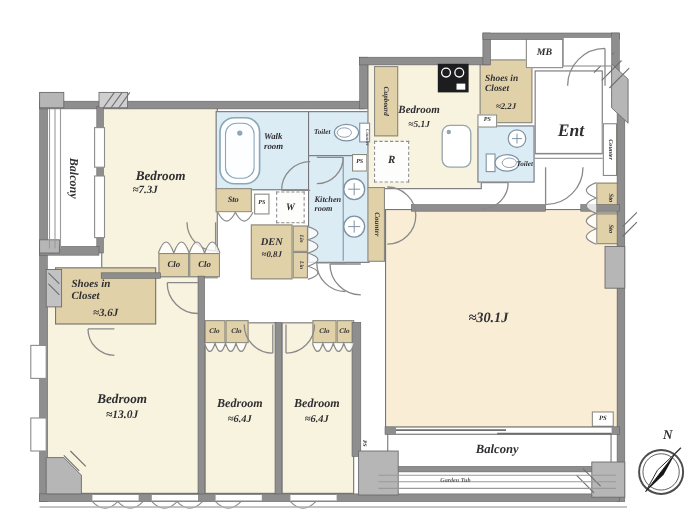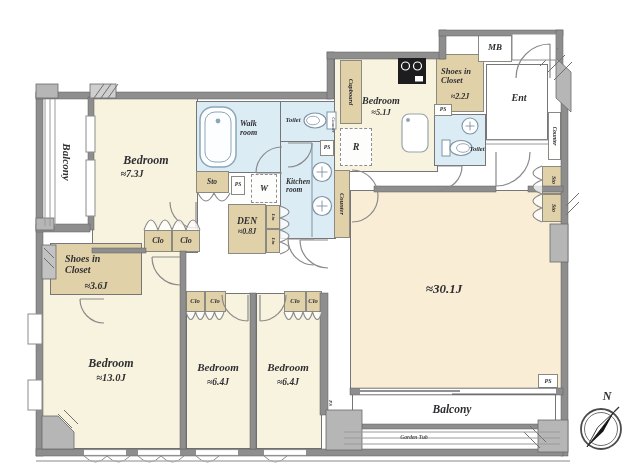--- a/index.html
+++ b/index.html
@@ -231,21 +231,21 @@
   <div class="lb" style="left:381px;top:113px;font-size:8.5px">≈5.1J</div>
   <div class="lb v" style="left:351px;top:92px;font-size:6.5px">Cupboard</div>
   <div class="lb" style="left:356px;top:147px;font-size:10px">R</div>
   <div class="lb" style="left:327px;top:148px;font-size:5.5px">PS</div>
   <div class="lb v" style="left:342px;top:204px;font-size:6.5px">Counter</div>
 
   <div class="lb wrap" style="left:460px;top:76px;font-size:8.5px;width:38px">Shoes in Closet</div>
   <div class="lb" style="left:460px;top:97px;font-size:8px">≈2.2J</div>
   <div class="lb" style="left:443px;top:110px;font-size:5.5px">PS</div>
   <div class="lb" style="left:495px;top:48px;font-size:9px">MB</div>
-  <div class="lb" style="left:519px;top:98px;font-size:10px">Ent</div>
+  <div class="lb" style="left:519px;top:119px;font-size:16px">Ent</div>
   <div class="lb" style="left:477px;top:149px;font-size:6.5px">Toilet</div>
   <div class="lb v" style="left:554px;top:136px;font-size:5.5px">Counter</div>
   <div class="lb v" style="left:554px;top:180px;font-size:6px">Sto</div>
   <div class="lb v" style="left:554px;top:208px;font-size:6px">Sto</div>
 
   <div class="lb" style="left:444px;top:289px;font-size:13px">≈30.1J</div>
   <div class="lb" style="left:548px;top:381px;font-size:6px">PS</div>
 
   <div class="lb wrap" style="left:96px;top:265px;font-size:10px;width:62px">Shoes in Closet</div>
   <div class="lb" style="left:96px;top:286px;font-size:10px">≈3.6J</div>

